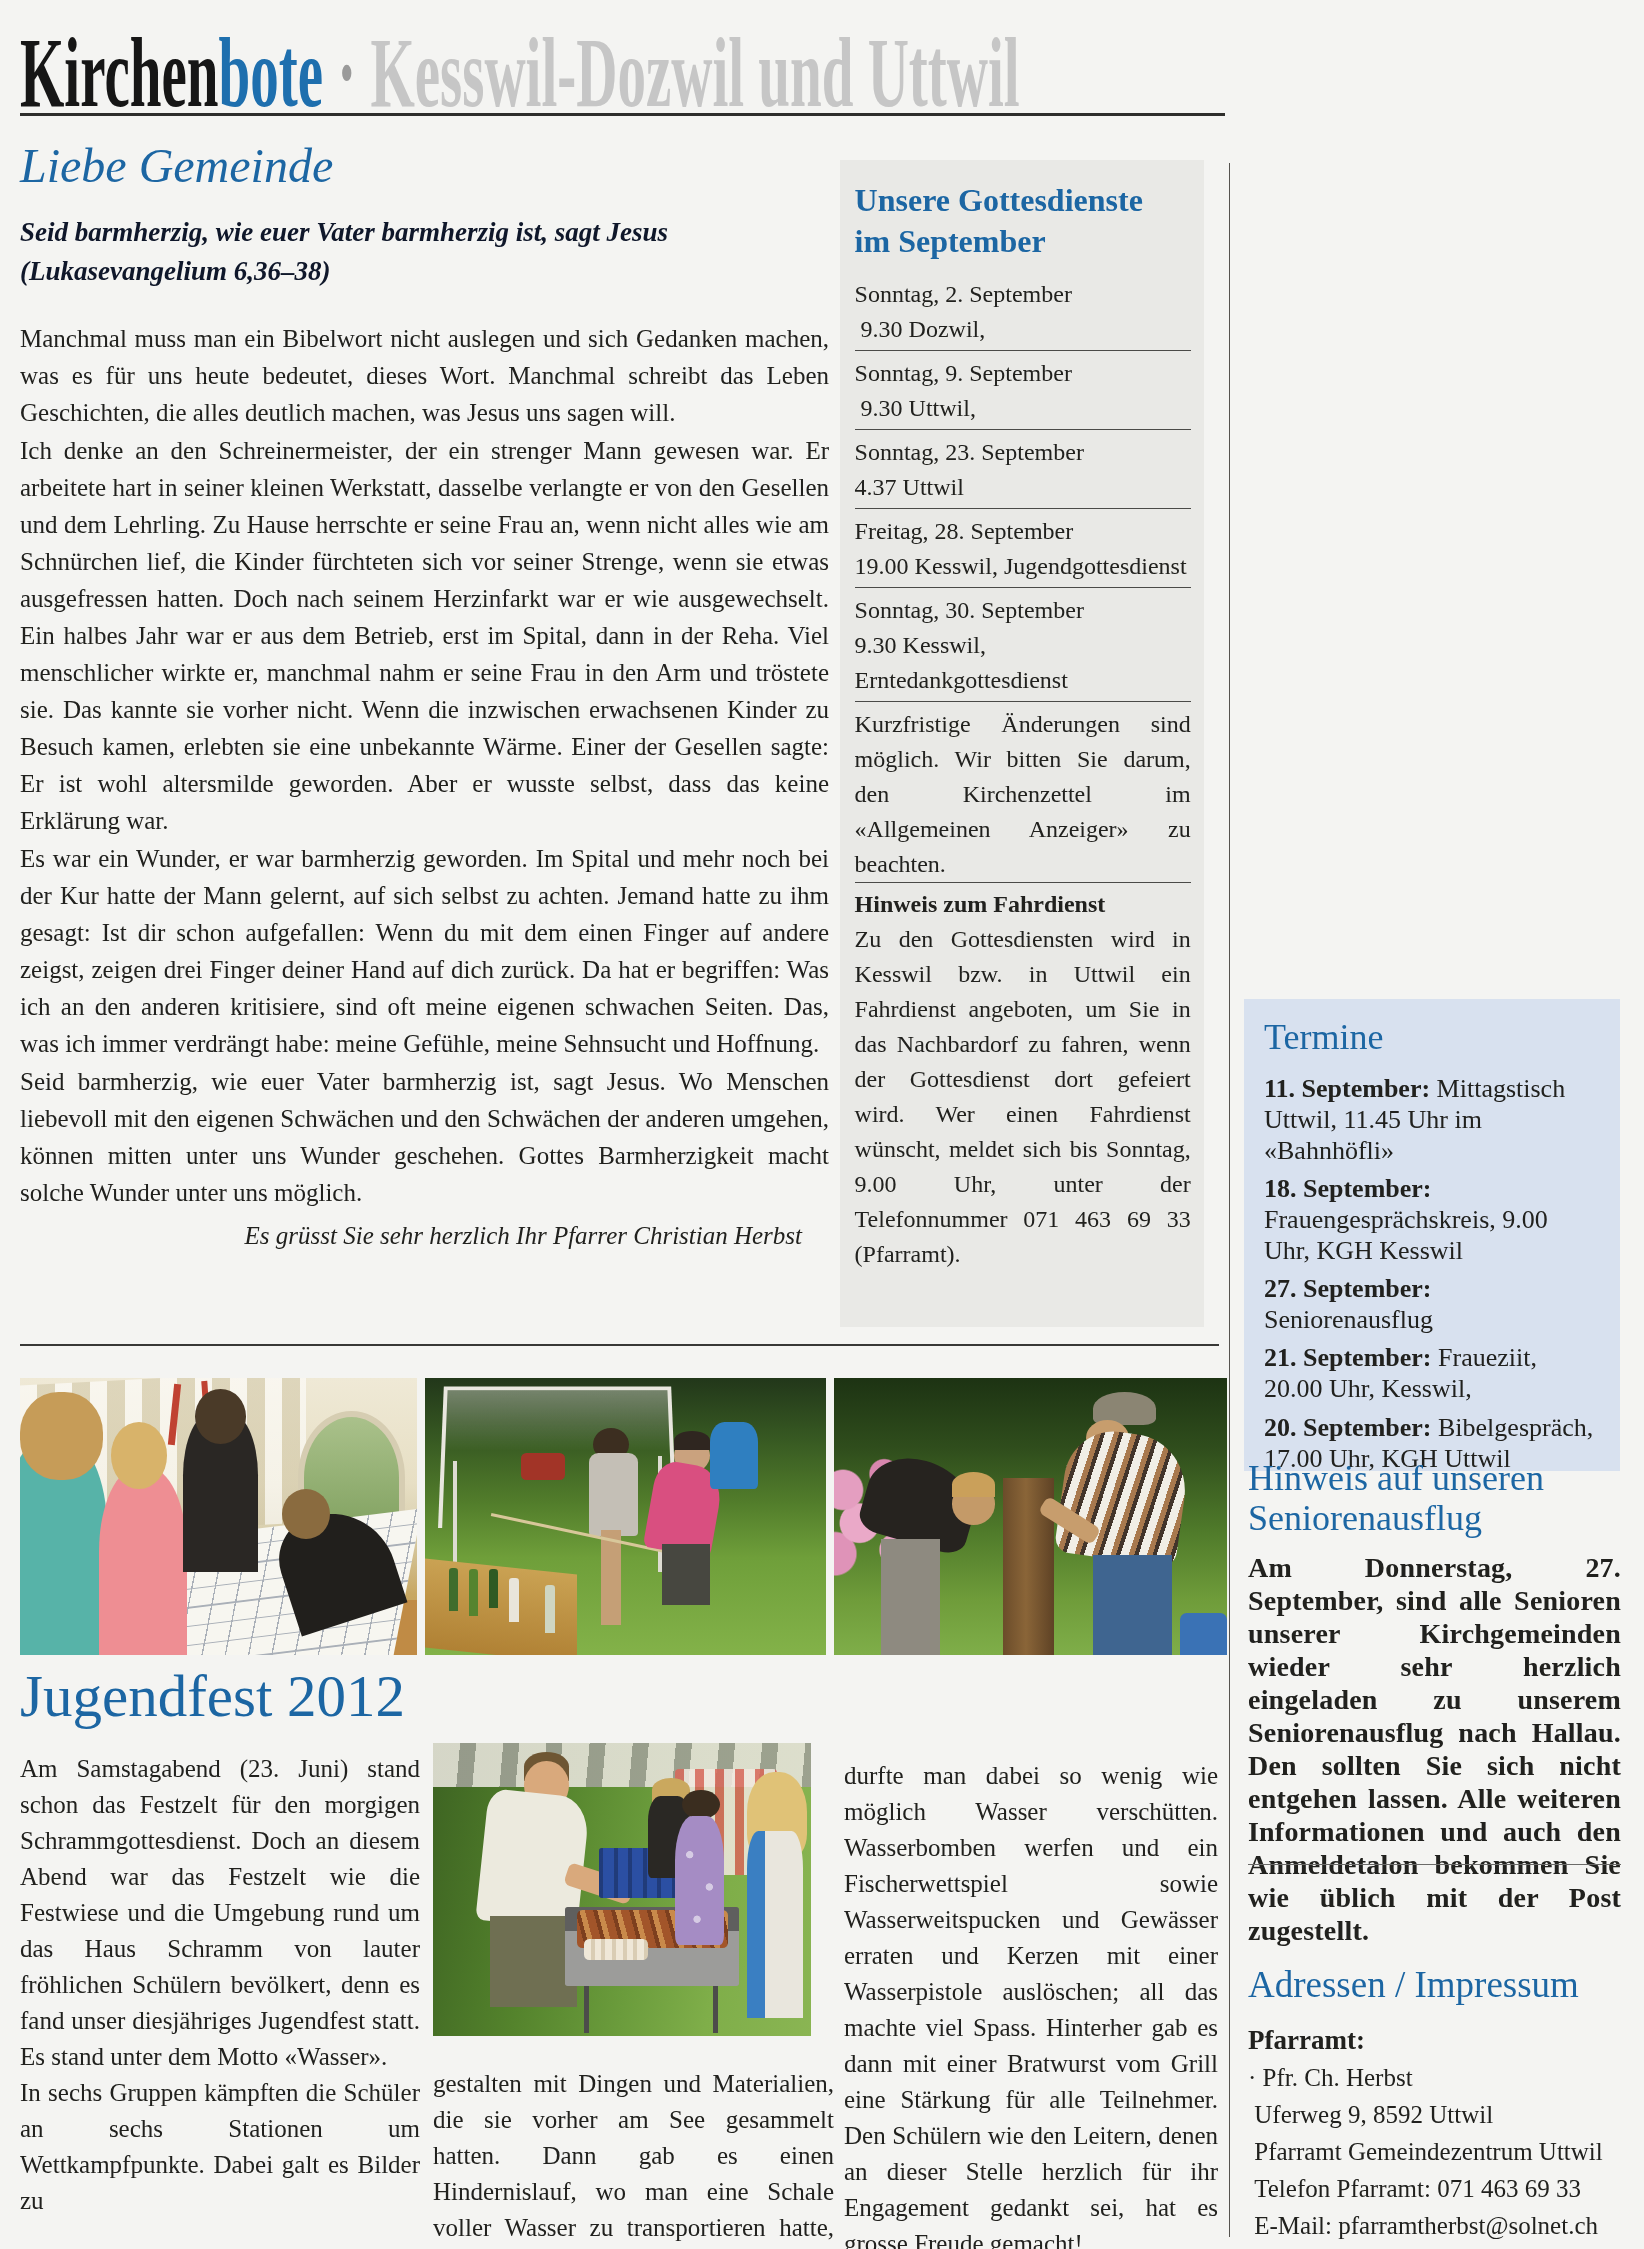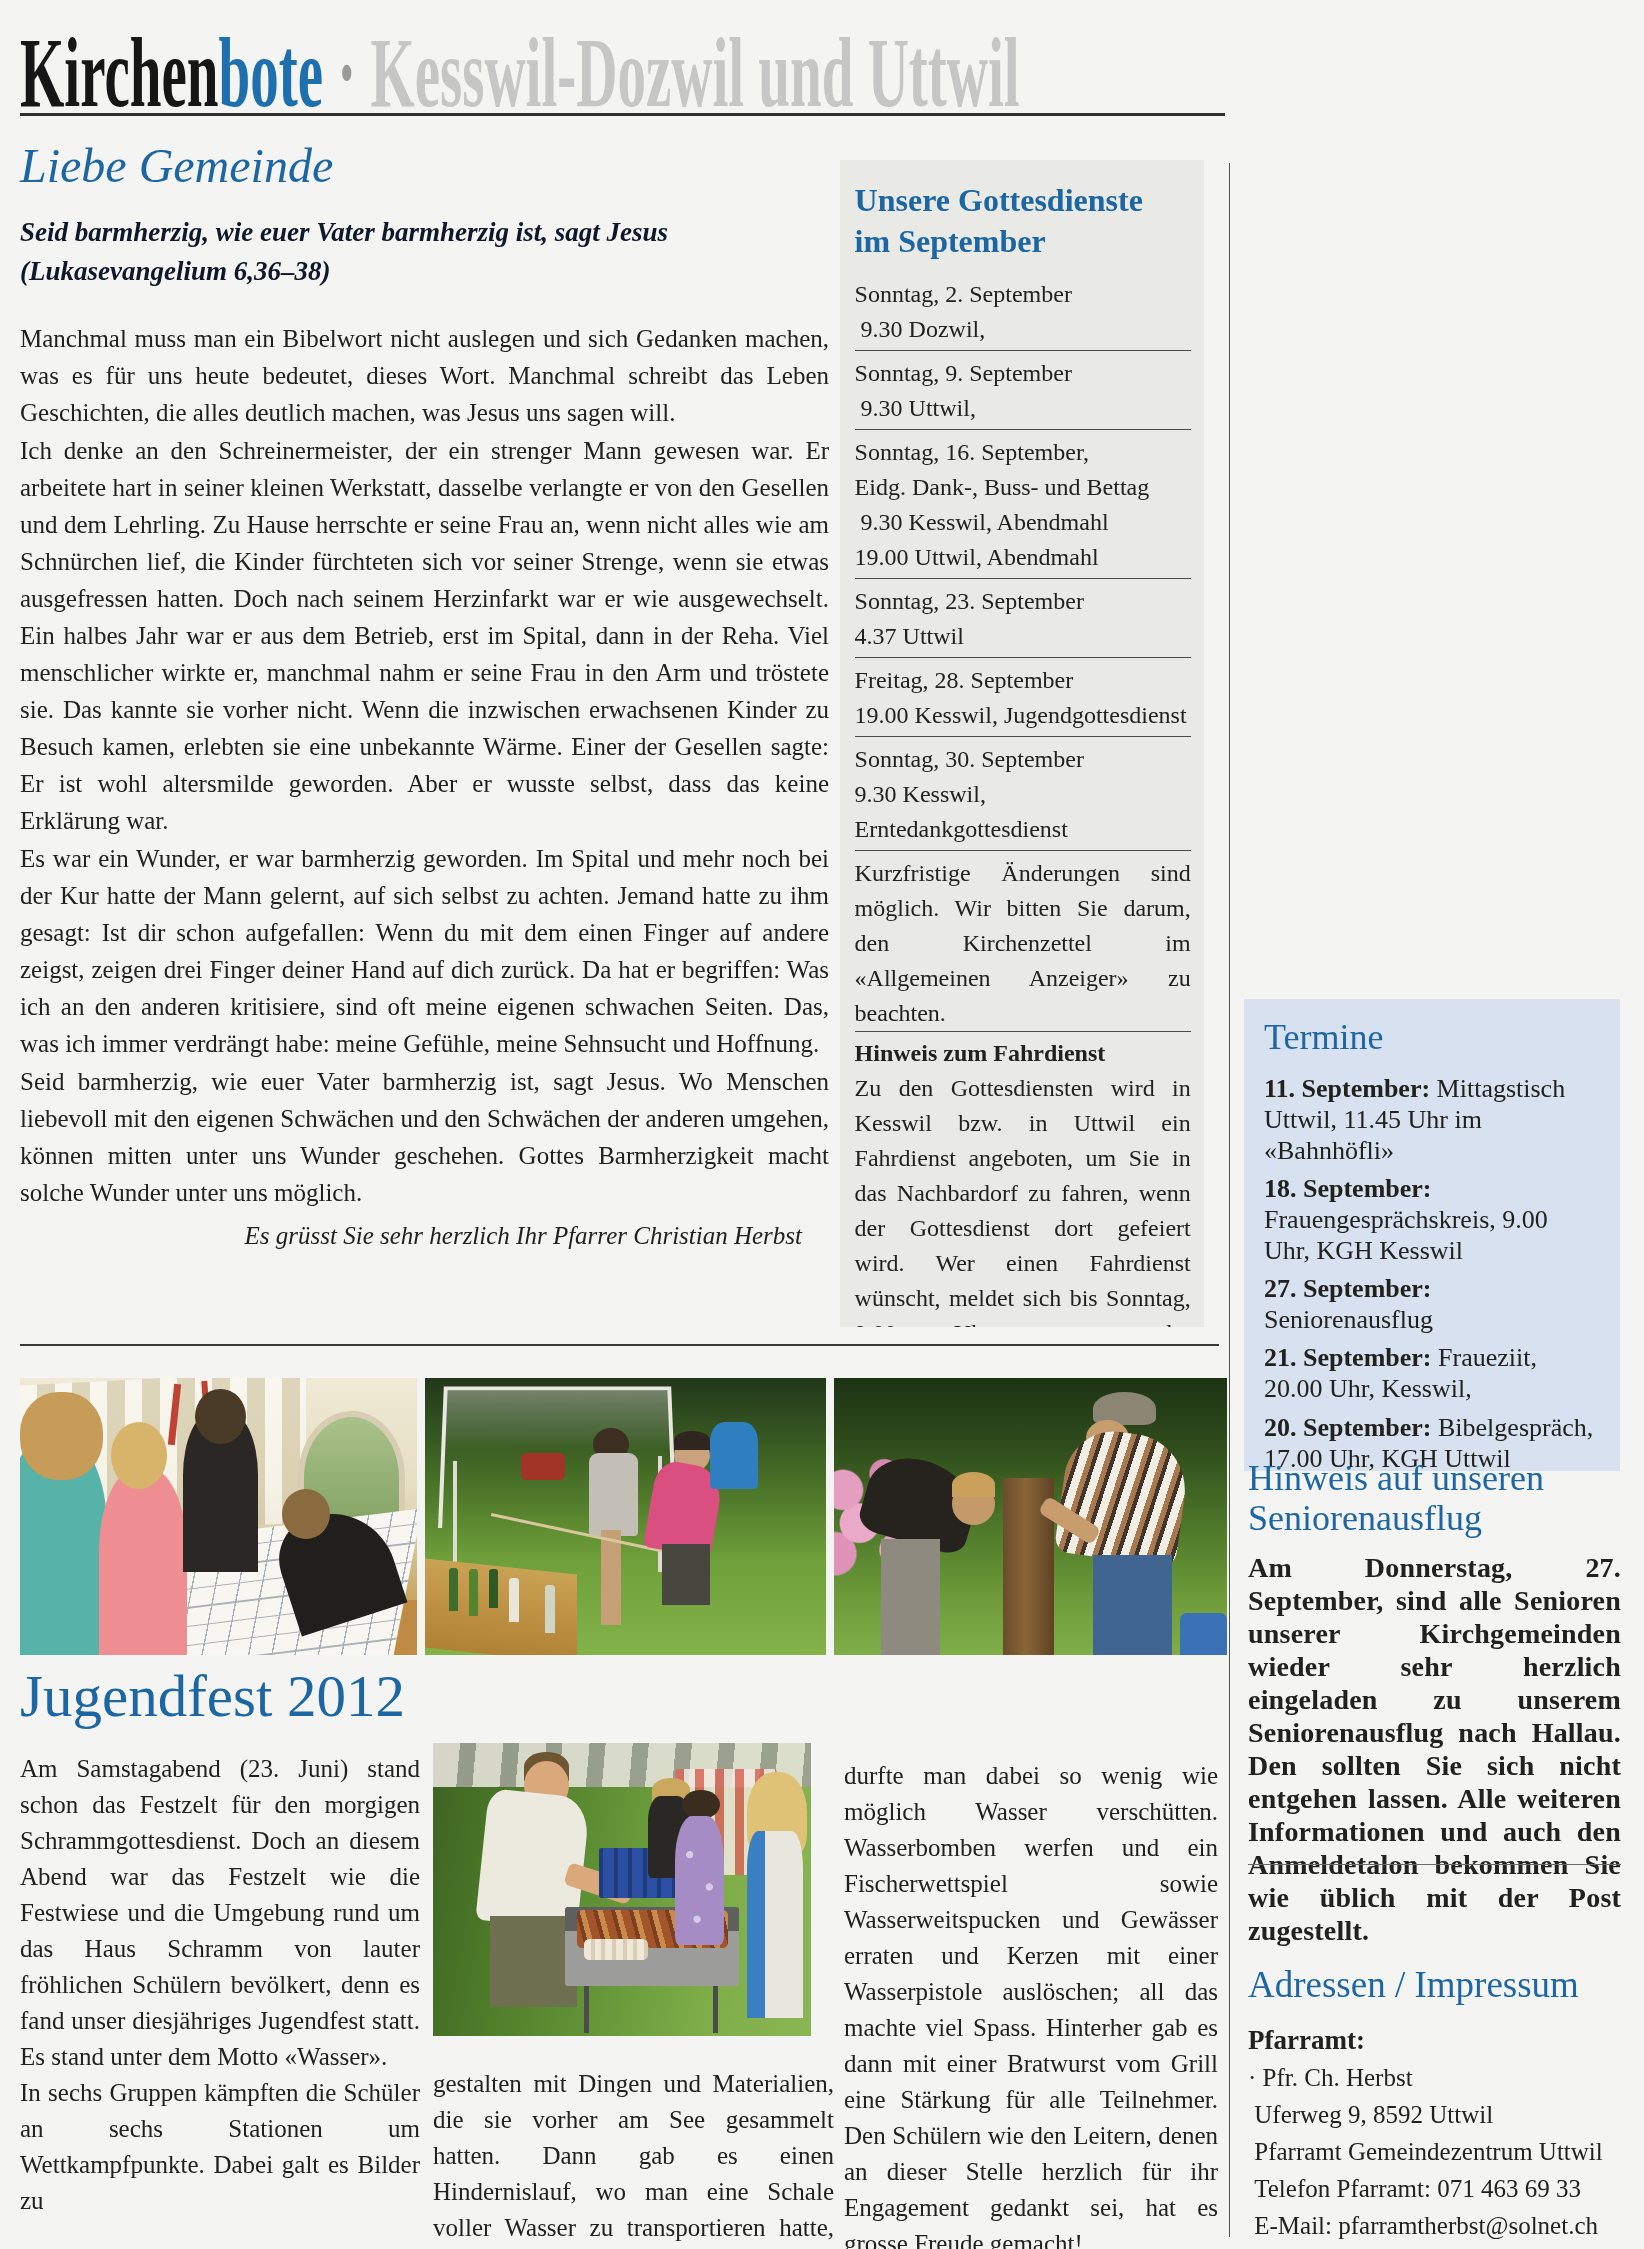--- a/index.html
+++ b/index.html
@@ -171,26 +171,20 @@
     </div>
     <div class="sv-entry">
       <div class="sv-line sv-bold">Sonntag, 2. September</div>
       <div class="sv-line"> 9.30 Dozwil,</div>
     </div>
     <div class="sv-entry">
       <div class="sv-line sv-bold">Sonntag, 9. September</div>
       <div class="sv-line"> 9.30 Uttwil,</div>
     </div>
     <div class="sv-entry">
-      <div class="sv-line sv-bold">Sonntag, 16. September,</div>
-      <div class="sv-line sv-bold">Eidg. Dank-, Buss- und Bettag</div>
-      <div class="sv-line"> 9.30 Kesswil, Abendmahl</div>
-      <div class="sv-line">19.00 Uttwil, Abendmahl</div>
-    </div>
-    <div class="sv-entry">
       <div class="sv-line sv-bold">Sonntag, 23. September</div>
       <div class="sv-line">4.37 Uttwil</div>
     </div>
     <div class="sv-entry">
       <div class="sv-line sv-bold">Freitag, 28. September</div>
       <div class="sv-line">19.00 Kesswil, Jugendgottesdienst</div>
     </div>
     <div class="sv-entry">
       <div class="sv-line sv-bold">Sonntag, 30. September</div>
       <div class="sv-line">9.30 Kesswil, Erntedankgottesdienst</div>

